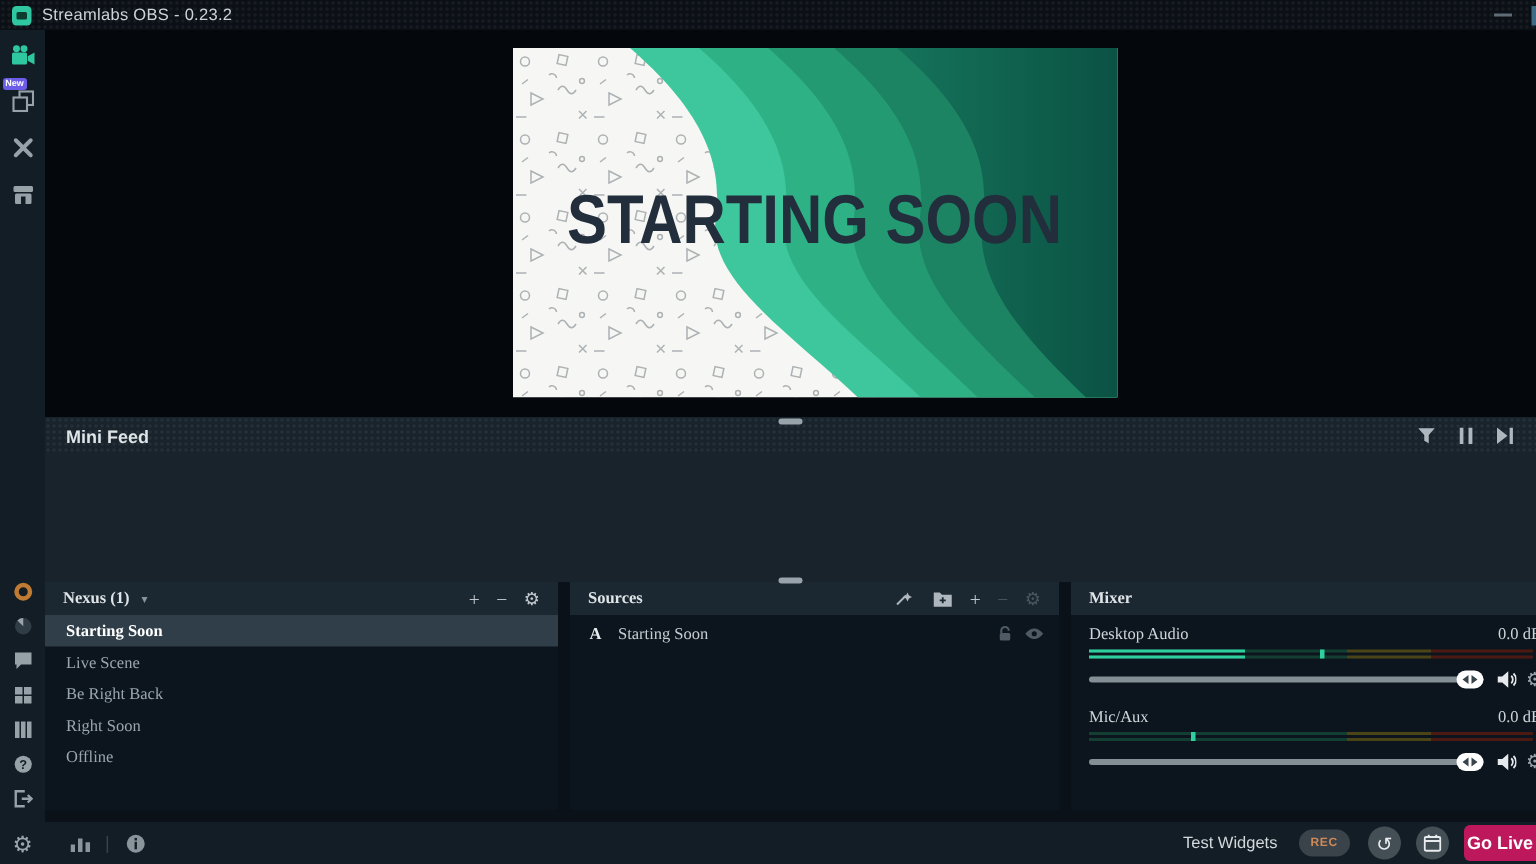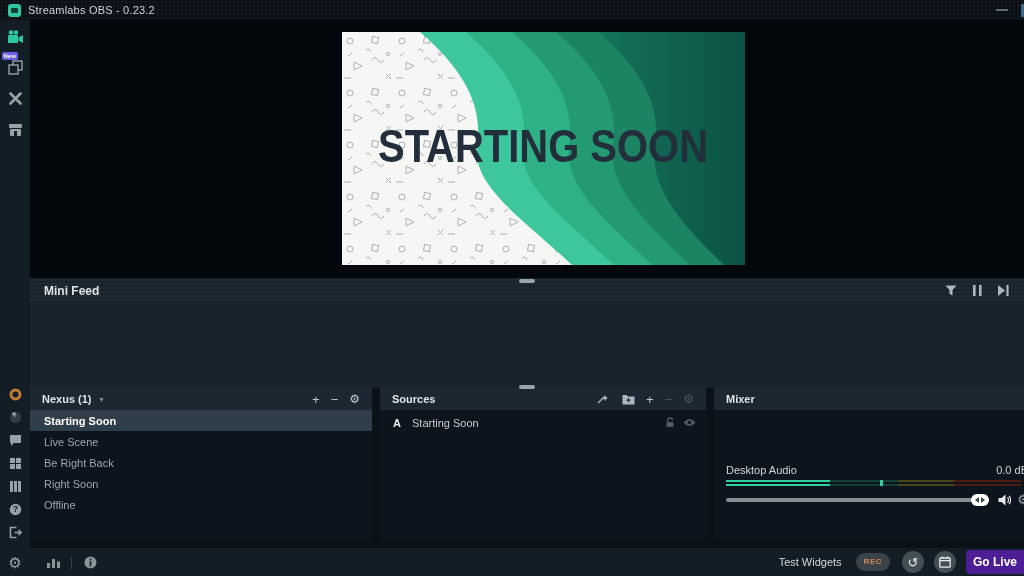--- a/index.html
+++ b/index.html
@@ -39,21 +39,21 @@
   .minifeed { height:110px; background:#18232c; position:relative; flex:0 0 auto; display:flex; flex-direction:column; }
   .mf-header { height:25px; display:flex; align-items:center; padding:0 14px; flex:0 0 auto; }
   .panel-title { font-size:12px; font-weight:bold; color:#dfe4e7; }
   .mf-tools { margin-left:auto; display:flex; align-items:center; gap:12px; }
   .tool-btn { width:14px; height:14px; display:flex; align-items:center; justify-content:center; cursor:pointer; }
   .mf-body { flex:1; margin:2px 14px 12px; background:#0b121a; display:flex; align-items:center; justify-content:center; }
   .mf-empty { font-size:11px; color:#5c6b77; }
   .drag-handle { position:absolute; top:1px; left:50%; transform:translateX(-50%); width:16px; height:4px; border-radius:2px; background:#99a3aa; }
 
   
-  .panels { height:152px; display:flex; gap:8px; position:relative; flex:0 0 auto; }
+  .panels { height:152px; display:flex; gap:8px; position:relative; flex:0 0 auto;font-family:Liberation Serif, serif; }
   .panel { display:flex; flex-direction:column; }
   .panel-scenes { width:342px; }
   .panel-sources { width:326px; }
   .panel-mixer { width:310px; }
   .p-header { height:22px; background:#1b2731; display:flex; align-items:center; padding:0 12px; flex:0 0 auto; }
   .p-header .panel-title { font-size:11px; }
   .p-tools { margin-left:auto; display:flex; align-items:center; gap:11px; }
   .tool-glyph { font-size:13px; color:#c0c8cd; line-height:1; cursor:pointer; }
   .tool-glyph.dim { color:#4a555e; }
   .gear-glyph { font-size:12px; }
@@ -65,21 +65,21 @@
   .scene-row.selected { background:#2f3e48; color:#fff; font-weight:bold; }
 
   
   .source-row { height:25px; display:flex; align-items:center; padding:0 10px; font-size:11px; color:#c6cdd2; cursor:pointer; }
   .src-type { width:14px; margin-right:8px; display:flex; justify-content:center; color:#e6eaec; font-weight:bold; font-size:11px; }
   .src-icons { margin-left:auto; display:flex; gap:8px; align-items:center; }
 
   
   .mixer-body { padding:7px 0 0 12px; }
   .channel { margin-bottom:11px; }
-  .ch-head { display:flex; align-items:baseline; padding-right:2px;margin-top:47px; }
+  .ch-head { display:flex; align-items:baseline; padding-right:2px; }
   .ch-label { font-size:11px; color:#cfd6da; }
   .ch-db { margin-left:auto; font-size:11px; color:#cfd6da; margin-right:-6px; white-space:nowrap; }
   .meter { position:relative; margin-top:4px; margin-right:2px; }
   .meter-bar { height:2px; margin-bottom:2px; position:relative;
     background:linear-gradient(to right,#123f31 0 58%,#4a4416 58% 77%,#4c1a12 77% 100%); }
   .meter-bright { position:absolute; left:0; top:0; height:100%; background:#2fd0a0; }
   .meter-peak { position:absolute; top:0; width:3px; height:6px; background:#2fd0a0; }
   .slider-row { display:flex; align-items:center; margin-top:6px; }
   .track { flex:1; height:4px; border-radius:2px; background:#848e95; position:relative; }
   .handle { position:absolute; right:0; top:-4px; width:18px; height:12px; border-radius:6px; background:#fff;
@@ -92,21 +92,21 @@
   
   .footer-gap { height:8px; flex:0 0 auto; }
   .footer { height:28px; background:#121d26; display:flex; align-items:center; padding:0 0 0 16px; flex:0 0 auto; }
   .f-divider { color:#39444c; font-size:12px; margin:0 10px; }
   .f-right { margin-left:auto; display:flex; align-items:center; }
   .test-widgets { font-size:11px; color:#d3d8db; margin-right:14px; cursor:pointer; }
   .rec-pill { background:#3a434a; color:#d08a57; font-size:8px; font-weight:bold; letter-spacing:.5px;
               border-radius:9px; padding:5px 8px; line-height:1; margin-right:12px; cursor:pointer; }
   .circle-btn { width:22px; height:22px; border-radius:50%; background:#434e55; display:flex; align-items:center;
                 justify-content:center; margin-right:10px; cursor:pointer; color:#e8ecee; font-size:13px; line-height:1; }
-  .go-live { height:24px; width:58px; background:#4c1d95; border:none; border-radius:4px 0 0 4px; color:#fff;
+  .go-live { height:24px; width:48px; background:#be185d; border:none; border-radius:4px 0 0 4px; color:#fff;
              font-size:12px; font-weight:bold; cursor:pointer; font-family:"Liberation Sans",sans-serif; }
   svg { display:block; }
 </style>
 </head>
 <body>
 
 <div class="app">
 
   <div class="titlebar dotted">
     <div class="app-icon"></div>

